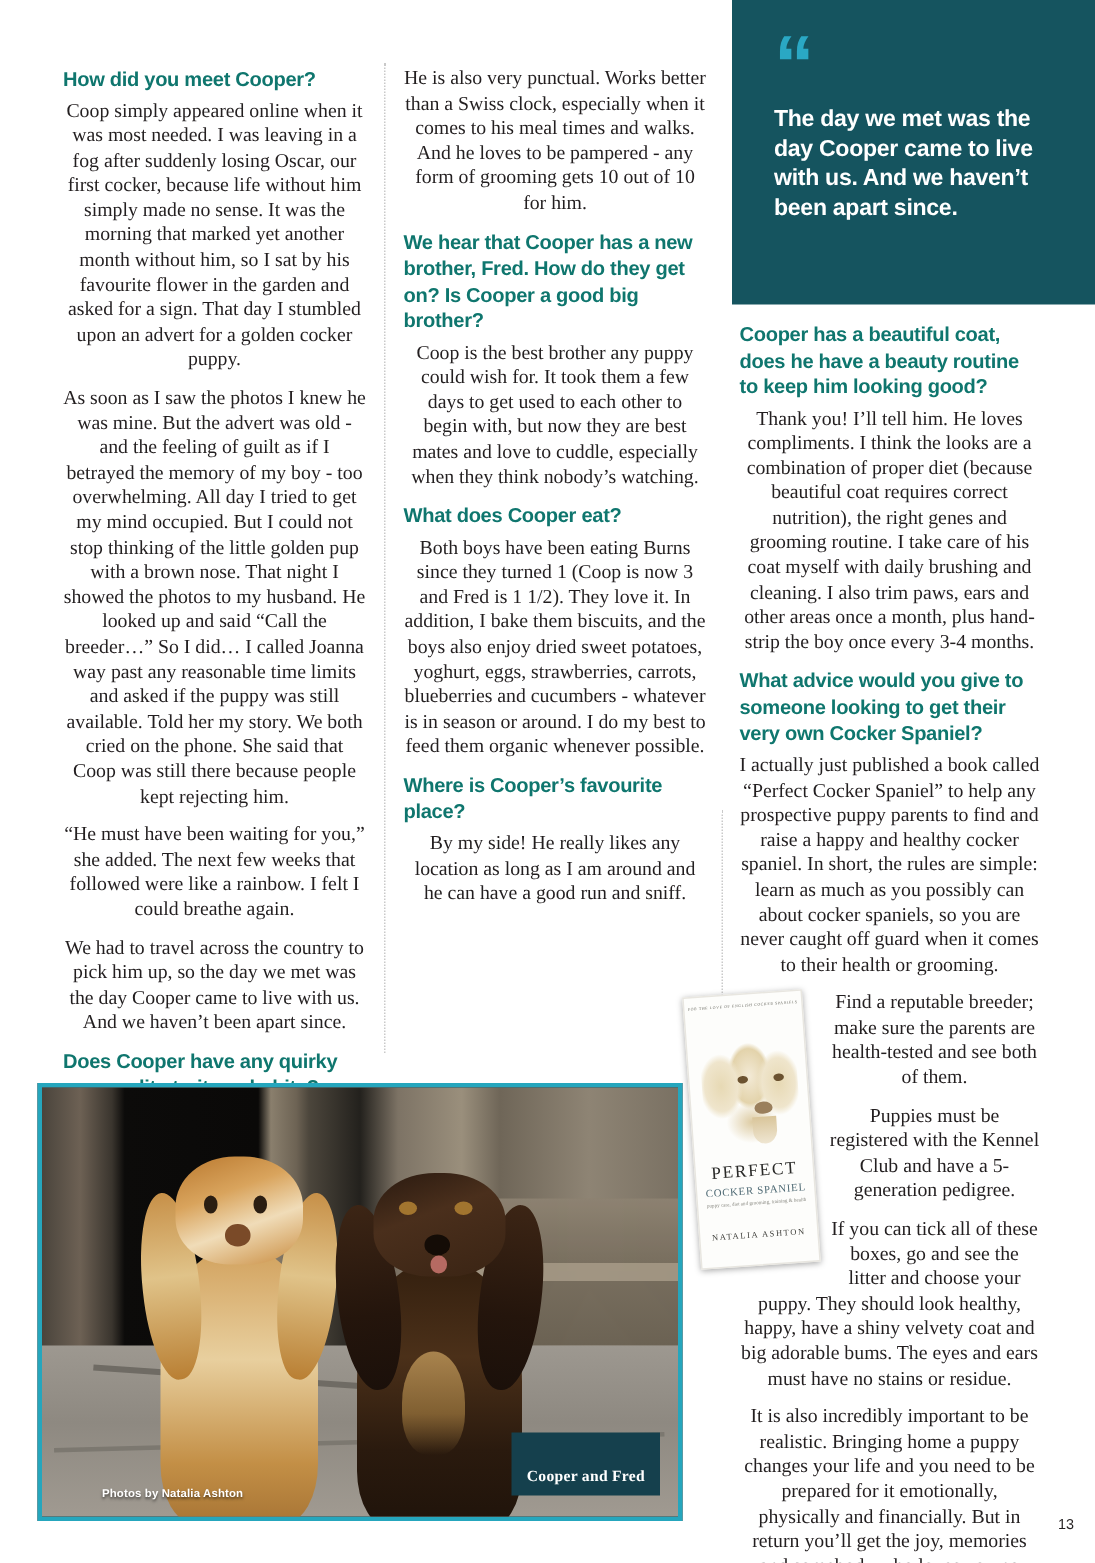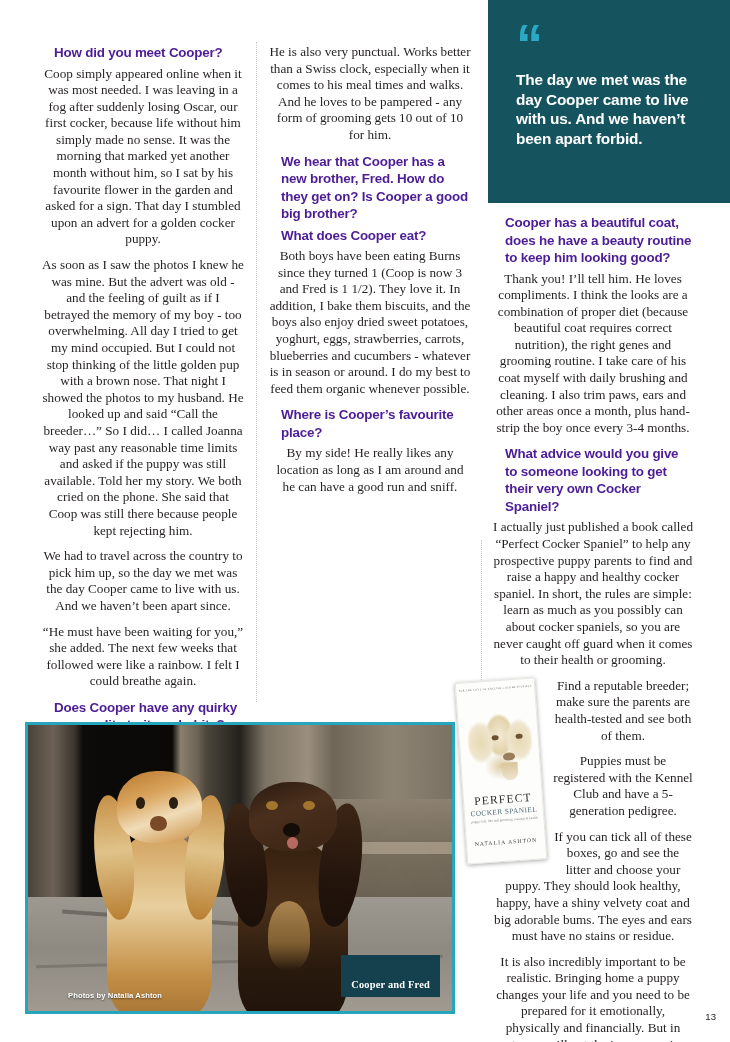--- a/index.html
+++ b/index.html
@@ -39,22 +39,22 @@
     border-left: 1px dotted #c9c9c9;
   }
   .rule-1 { left: 256px; height: 660px; }
   .rule-2 { left: 481px; height: 162px; top: 540px; }
 
   h2.qhead {
     font-family: "Liberation Sans", sans-serif;
     font-weight: bold;
     font-size: 13.4px;
     line-height: 17.5px;
-    color: #4c1d95;
-    margin: 0 0 4px 12px;
+    color: #0f766e;
+    margin: 0 0 4px 0;
     letter-spacing: -0.2px;
   }
   p.body {
     font-size: 13.2px;
     line-height: 16.6px;
     margin: 0 0 9px 0;
     text-align: center;
     hyphens: none;
   }
   .gap-before { margin-top: 14px; }
@@ -359,36 +359,37 @@
 </head>
 <body>
 
 <div class="page">
 
   <div class="col-rule rule-1"></div>
   <div class="col-rule rule-2"></div>
 
   <div class="pullquote">
     <span class="qmark">“</span>
-    <span class="qtext">The day we met was the day Cooper came to live with us. And we haven’t been apart forbid.</span>
+    <span class="qtext">The day we met was the day Cooper came to live with us. And we haven’t been apart since.</span>
   </div>
 
   <div class="col col-1" style="top:44px;">
     <h2 class="qhead">How did you meet Cooper?</h2>
     <p class="body">Coop simply appeared online when it was most needed. I was leaving in a fog after suddenly losing Oscar, our first cocker, because life without him simply made no sense. It was the morning that marked yet another month without him, so I sat by his favourite flower in the garden and asked for a sign. That day I stumbled upon an advert for a golden cocker puppy.</p>
     <p class="body">As soon as I saw the photos I knew he was mine. But the advert was old - and the feeling of guilt as if I betrayed the memory of my boy - too overwhelming. All day I tried to get my mind occupied. But I could not stop thinking of the little golden pup with a brown nose. That night I showed the photos to my husband. He looked up and said “Call the breeder…” So I did… I called Joanna way past any reasonable time limits and asked if the puppy was still available. Told her my story. We both cried on the phone. She said that Coop was still there because people kept rejecting him.</p>
+    <p class="body">“He must have been waiting for you,” she added. The next few weeks that followed were like a rainbow. I felt I could breathe again.</p>
     <p class="body">We had to travel across the country to pick him up, so the day we met was the day Cooper came to live with us. And we haven’t been apart since.</p>
-    <p class="body">“He must have been waiting for you,” she added. The next few weeks that followed were like a rainbow. I felt I could breathe again.</p>
     <h2 class="qhead gap-before">Does Cooper have any quirky personality traits or habits?</h2>
     <p class="body">Coop can be very regal especially when he is posing for the camera, which he adores! In fact, the boy responds to “Lets take some photos, supermodel!”</p>
   </div>
 
   <div class="col col-2" style="top:44px;">
     <p class="body">He is also very punctual. Works better than a Swiss clock, especially when it comes to his meal times and walks. And he loves to be pampered - any form of grooming gets 10 out of 10 for him.</p>
     <h2 class="qhead gap-before">We hear that Cooper has a new brother, Fred. How do they get on? Is Cooper a good big brother?</h2>
+    <p class="body">Coop is the best brother any puppy could wish for. It took them a few days to get used to each other to begin with, but now they are best mates and love to cuddle, especially when they think nobody’s watching.</p>
     <h2 class="qhead gap-before">What does Cooper eat?</h2>
     <p class="body">Both boys have been eating Burns since they turned 1 (Coop is now 3 and Fred is 1 1/2). They love it. In addition, I bake them biscuits, and the boys also enjoy dried sweet potatoes, yoghurt, eggs, strawberries, carrots, blueberries and cucumbers - whatever is in season or around. I do my best to feed them organic whenever possible.</p>
     <h2 class="qhead gap-before">Where is Cooper’s favourite place?</h2>
     <p class="body">By my side! He really likes any location as long as I am around and he can have a good run and sniff.</p>
   </div>
 
   <div class="col col-3" style="top:214px;">
     <h2 class="qhead">Cooper has a beautiful coat, does he have a beauty routine to keep him looking good?</h2>
     <p class="body">Thank you! I’ll tell him. He loves compliments. I think the looks are a combination of proper diet (because beautiful coat requires correct nutrition), the right genes and grooming routine. I take care of his coat myself with daily brushing and cleaning. I also trim paws, ears and other areas once a month, plus hand-strip the boy once every 3-4 months.</p>
     <h2 class="qhead gap-before">What advice would you give to someone looking to get their very own Cocker Spaniel?</h2>

